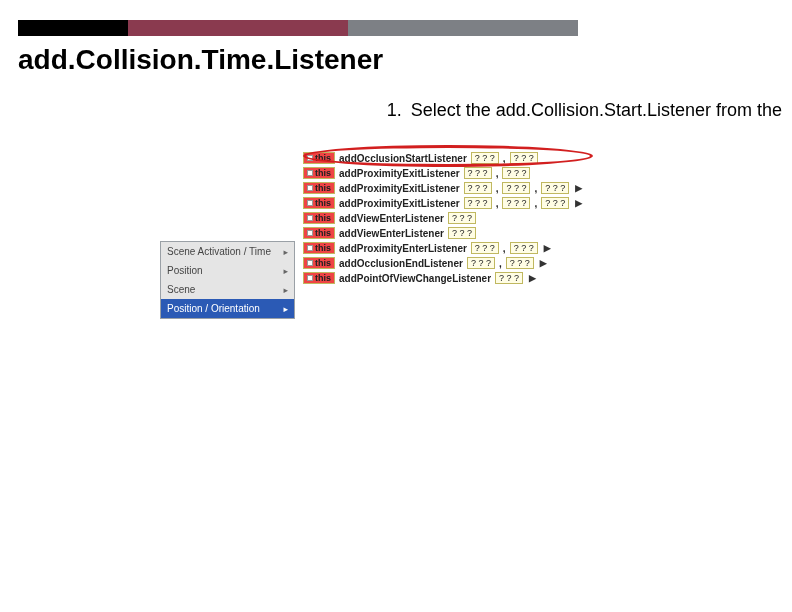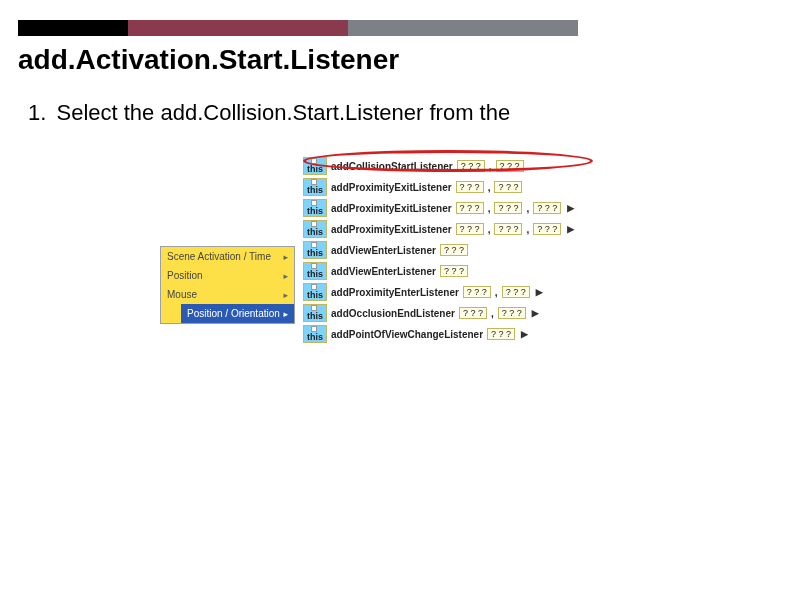--- a/index.html
+++ b/index.html
@@ -20,49 +20,49 @@
   .title-bar .black { background: #000; width: 110px; }
   .title-bar .maroon { background: #8a3a4f; flex: 1; }
   .title-bar .gray { background: #7d8085; width: 230px; }
   .title {
     font-size: 28px;
     font-weight: bold;
     color: #000;
     padding: 8px 0 0 18px;
   }
   .instruction {
-    font-size: 22px;
+    font-size: 18px;
     padding: 24px 10px 0 28px;
+    text-align: right;
   }
   .instruction .num { margin-right: 4px; }
   .instruction .line2 { padding-left: 26px; }
   .panel-area {
     display: flex;
     align-items: flex-start;
     margin: 30px 0 0 160px;
     gap: 8px;
   }
   .left-menu {
     width: 135px;
     border: 1px solid #9aa0a6;
-    background: #fde047;
+    background: #e5e5e5;
     font-size: 10px;
     margin-top: 90px;
   }
   .left-menu .item {
     padding: 4px 6px;
     display: flex;
     justify-content: space-between;
     align-items: center;
     color: #444;
   }
   .left-menu .item.selected {
     background: #2b5ab5;
     color: #fff;
-    margin-left: 20px;
   }
   .left-menu .arrow {
     color: #666;
     font-size: 9px;
   }
   .left-menu .item.selected .arrow { color: #fff; }
   .right-panel {
     position: relative;
   }
   .ellipse {
@@ -85,26 +85,25 @@
     align-items: center;
     gap: 4px;
     font-size: 10px;
     font-weight: bold;
     color: #222;
     padding: 1px 0;
   }
   .this-chip {
     display: inline-flex;
     align-items: center;
-    background: #7dd3fc;
+    background: #ef4444;
     border: 1px solid #c0b860;
     padding: 0 3px;
     font-weight: bold;
     font-size: 9px;
-    flex-direction: column;
   }
   .this-chip .square {
     width: 6px; height: 6px;
     border: 1px solid #999;
     background: #fff;
     margin-right: 2px;
   }
   .param-chip {
     display: inline-flex;
     align-items: center;
@@ -124,58 +123,58 @@
 </head>
 <body>
 
 <div class="slide">
   <div class="title-bar">
     <div class="black"></div>
     <div class="maroon"></div>
     <div class="gray"></div>
   </div>
 
-  <div class="title">add.Activation.Start.Listener</div>
+  <div class="title">add.Collision.Time.Listener</div>
 
   <div class="instruction">
     <div>
       <span class="num">1.</span>
       <span>Select the add.Collision.Start.Listener from the</span>
     </div>
   </div>
 
   <div class="panel-area">
     <div class="left-menu" id="left-menu">
         <div class="item">
           <span>Scene Activation / Time</span>
           <span class="arrow">▸</span>
         </div>
         <div class="item">
           <span>Position</span>
           <span class="arrow">▸</span>
         </div>
         <div class="item">
-          <span>Mouse</span>
+          <span>Scene</span>
           <span class="arrow">▸</span>
         </div>
         <div class="item selected">
           <span>Position / Orientation</span>
           <span class="arrow">▸</span>
         </div>
       </div>
 
     <div class="right-panel">
       <div class="ellipse"></div>
       <div class="listener-list" id="listener-list">
           <div class="listener-row">
             <span class="this-chip">
               <span class="square"></span>
               <span>this</span>
             </span>
-            <span class="method-name">addCollisionStartListener</span>
+            <span class="method-name">addOcclusionStartListener</span>
             <span class="param-chip">? ? ?</span>
             <span>,</span>
             <span class="param-chip">? ? ?</span>
           </div>
           <div class="listener-row">
             <span class="this-chip">
               <span class="square"></span>
               <span>this</span>
             </span>
             <span class="method-name">addProximityExitListener</span>

